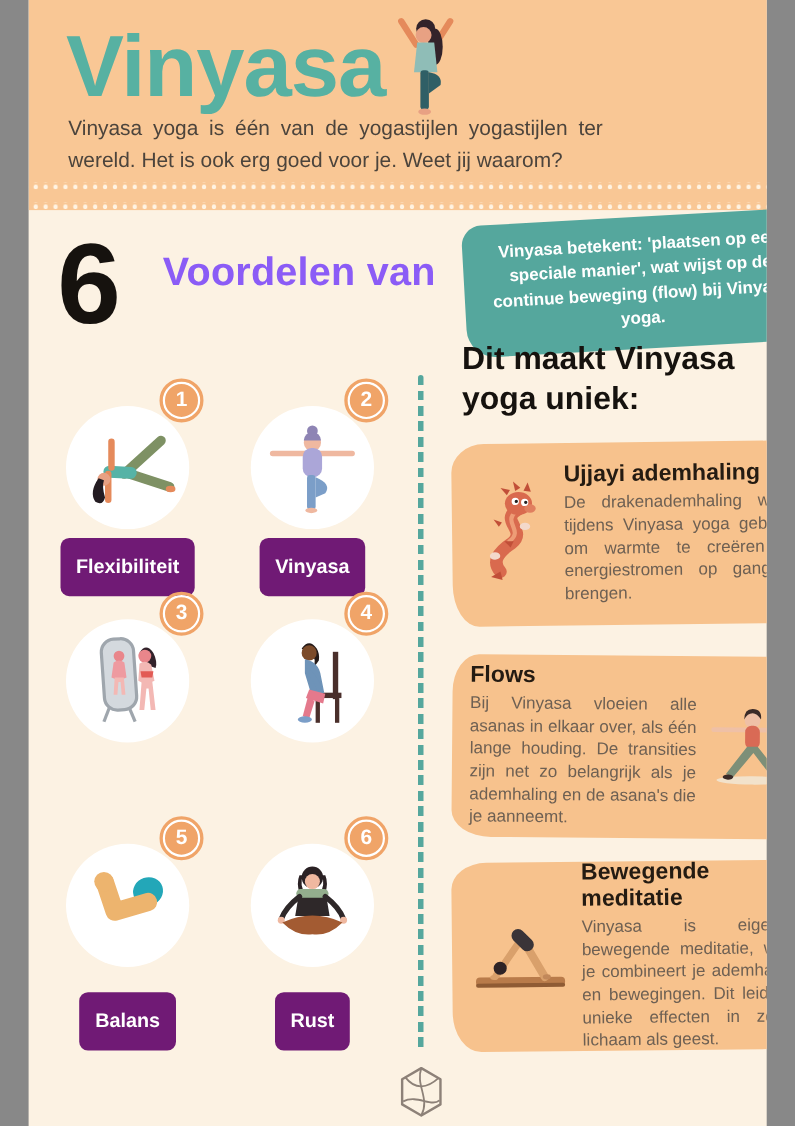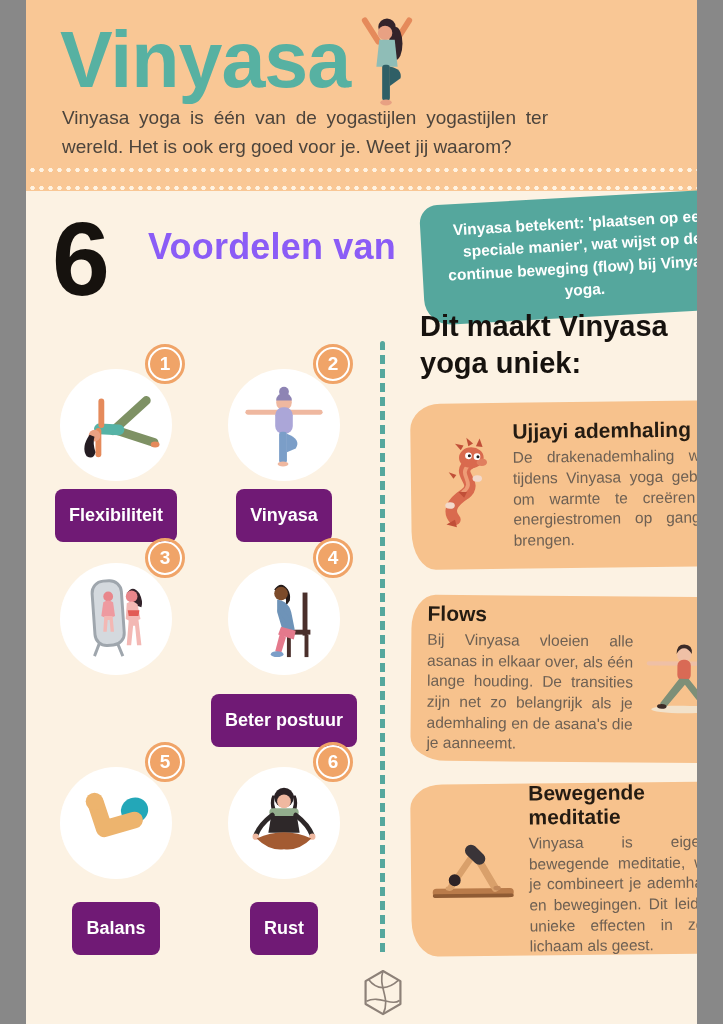--- a/index.html
+++ b/index.html
@@ -179,21 +179,20 @@
           <circle cx="42" cy="21" r="7" fill="#7C4B2A"></circle>
           <path d="M38 27 q13 2 15 16 l3 15 l-12 2 l-6 -20 z" fill="#6E93B8"></path>
           <path d="M41 38 q8 8 10 16" stroke="#6E93B8" stroke-width="5" fill="none" stroke-linecap="round"></path>
           <path d="M42 55 l15 4 l-2 9 l-16 -5 z" fill="#E4798C"></path>
           <path d="M41 61 l-5 19 l6 2 l5 -16 z" fill="#E4798C"></path>
           <ellipse cx="38" cy="83" rx="6.5" ry="3" fill="#7B9EC8"></ellipse>
         </svg>
       </span>
       <div class="badge">4</div>
     </div>
-    <div class="pill">Beter postuur</div>
   </div>
 
   <div class="cell row3" style="left:10px;top:767px;">
     <div class="circle">
       <span>
         <svg width="88" height="88" viewBox="0 0 90 90">
           <ellipse cx="64" cy="34" rx="14" ry="13" fill="#23A7B8" transform="rotate(-18 64 34)"></ellipse>
           <path d="M24 26 L33 53 L64 44" stroke="#EDB46E" stroke-width="17" fill="none" stroke-linecap="round" stroke-linejoin="round"></path>
           <circle cx="23" cy="25" r="9" fill="#EDB46E"></circle>
         </svg>

